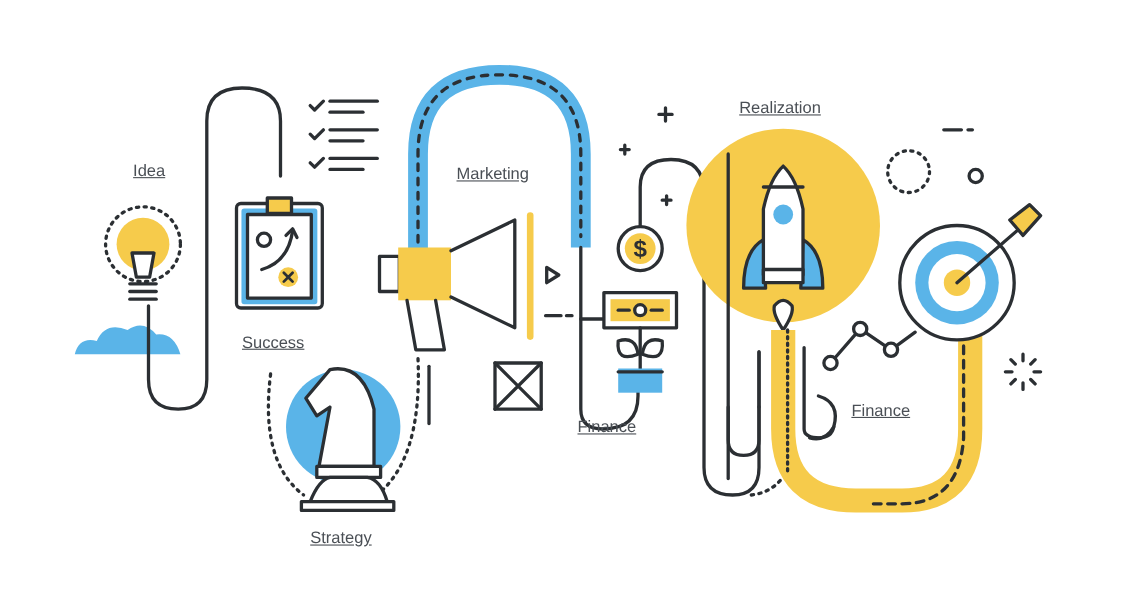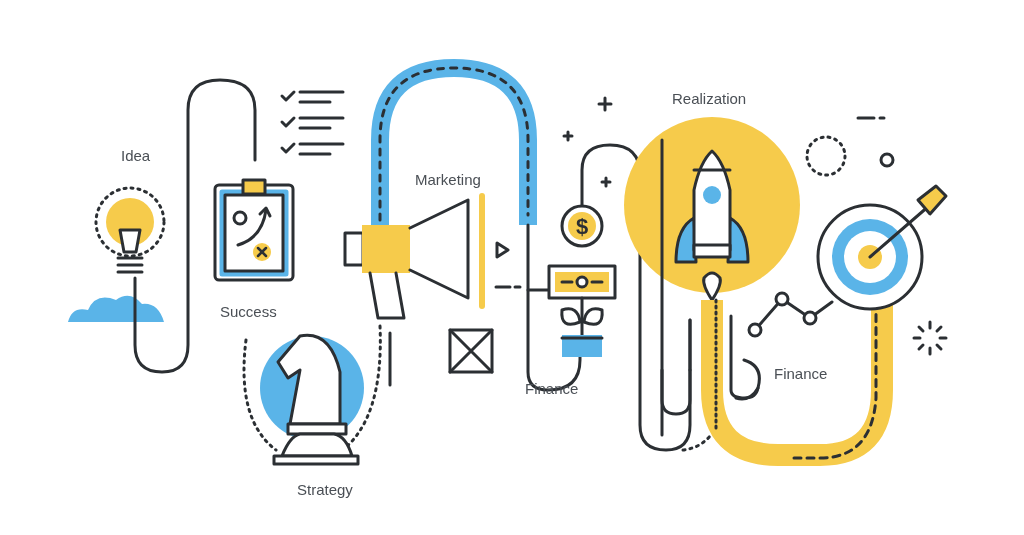--- a/index.html
+++ b/index.html
@@ -1,18 +1,18 @@
 <!DOCTYPE html>
 <html><head>
 <meta charset="utf-8">
 <style>
   html,body{margin:0;padding:0;background:#fff;}
   body{width:1024px;height:535px;overflow:hidden;position:relative;font-family:"Liberation Sans",sans-serif;}
   svg{position:absolute;left:0;top:0;}
-  .lbl{position:absolute;font-size:15px;color:#4a4f55;font-family:"Liberation Sans",sans-serif;white-space:nowrap;}
+  .lbl{position:absolute;font-size:15px;color:#4a4f55;font-family:"Liberation Sans",sans-serif;white-space:nowrap;text-decoration:underline;}
 </style>
 </head>
 <body>
 
 <svg width="1024" height="535" viewBox="0 0 1024 535" fill="none" stroke="#2b2f33" stroke-width="3" stroke-linecap="round" stroke-linejoin="round">
 
   <g>
     <path d="M68 322 Q72 306 88 310 Q96 292 116 300 Q130 290 142 304 Q158 302 164 322 Z" fill="#5ab4e8" stroke="none"></path>
   </g>
   <g>
@@ -155,17 +155,17 @@
     <circle cx="870" cy="257" r="38" fill="#5ab4e8" stroke="none"></circle>
     <circle cx="870" cy="257" r="26" fill="#fff" stroke="none"></circle>
     <circle cx="870" cy="257" r="12" fill="#f6cb4b" stroke="none"></circle>
     <line x1="870" y1="257" x2="930" y2="205"></line>
     <path d="M918 200 L936 186 L946 196 L930 214 Z" fill="#f6cb4b"></path>
   </g>
 </svg>
 
 <div class="lbl" style="left:121px;top:147px;">Idea</div>
 <div class="lbl" style="left:220px;top:303px;">Success</div>
-<div class="lbl" style="left:282px;top:481px;margin-left:15px;">Strategy</div>
-<div class="lbl" style="left:415px;top:150px;margin-top:21px;">Marketing</div>
+<div class="lbl" style="left:282px;top:481px;">Strategy</div>
+<div class="lbl" style="left:415px;top:150px;">Marketing</div>
 <div class="lbl" style="left:525px;top:380px;">Finance</div>
 <div class="lbl" style="left:672px;top:90px;">Realization</div>
 <div class="lbl" style="left:774px;top:365px;">Finance</div>
 
 </body></html>

